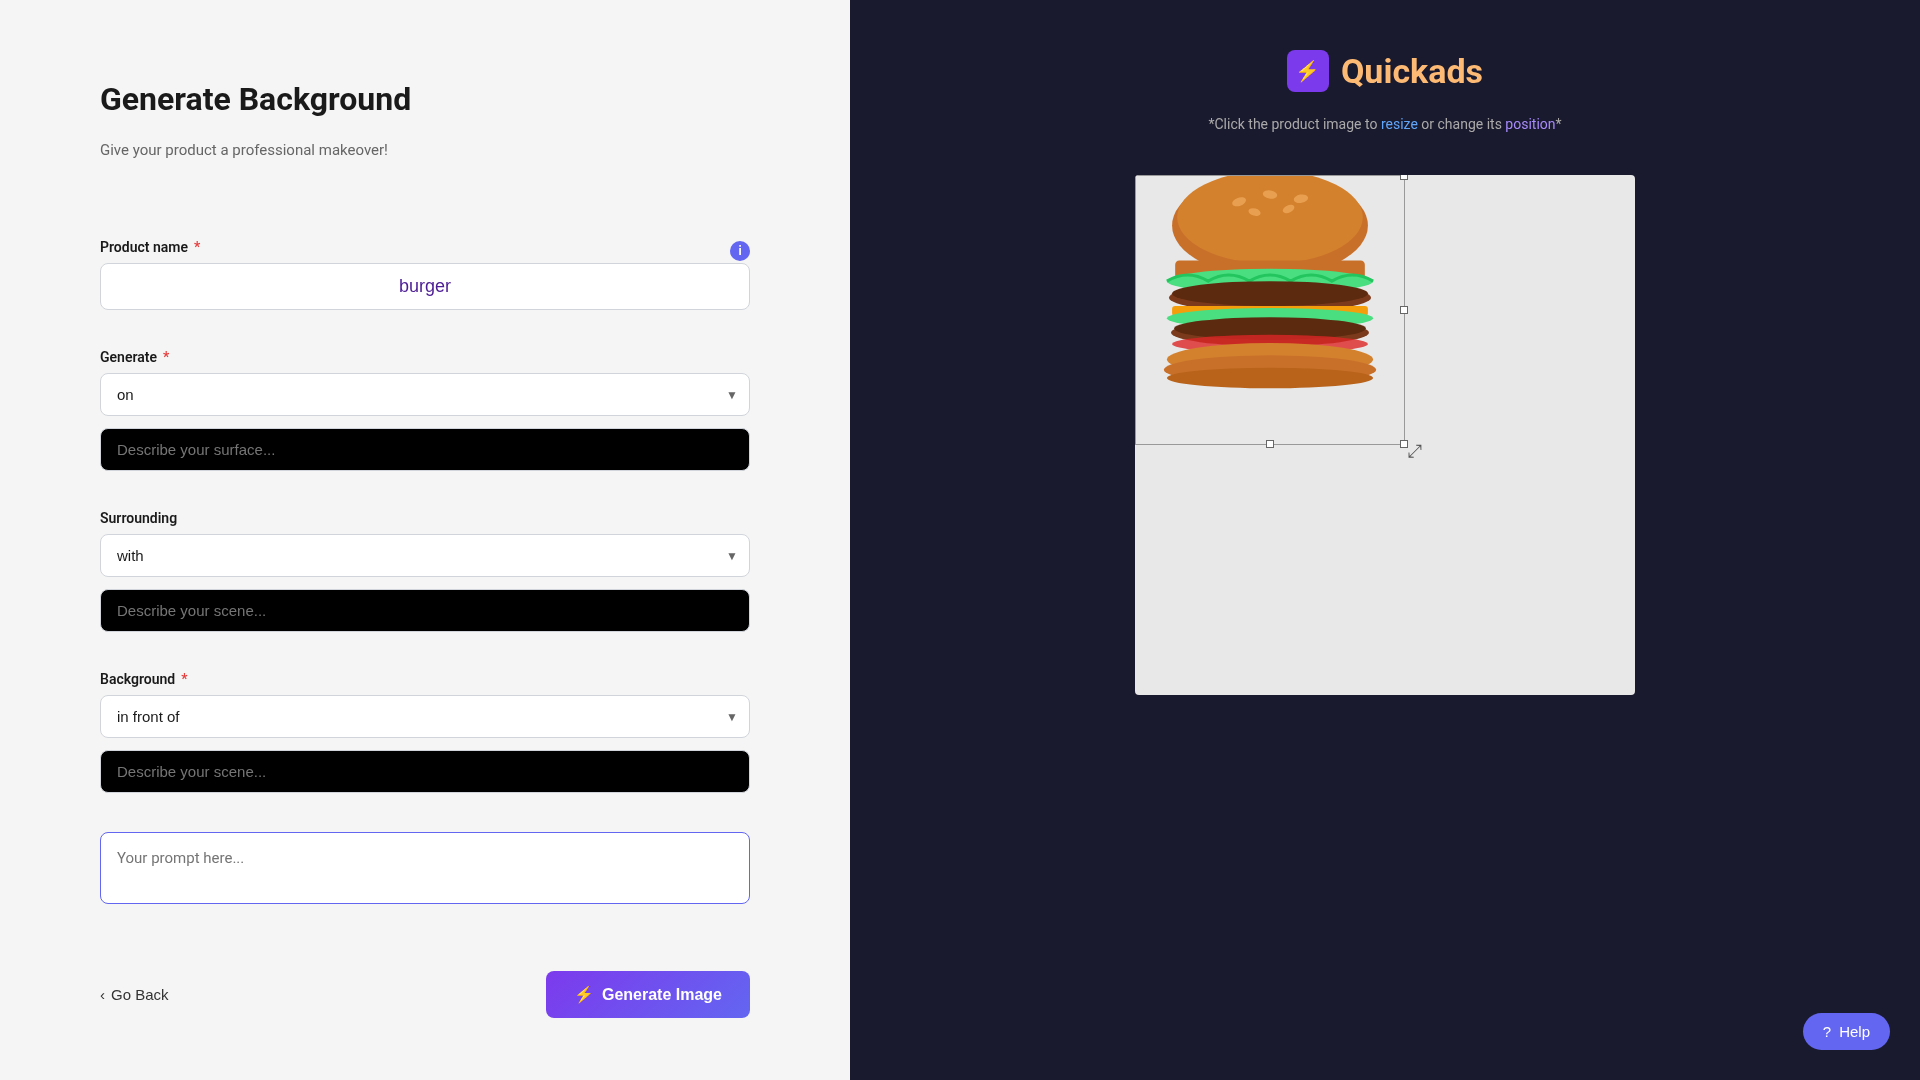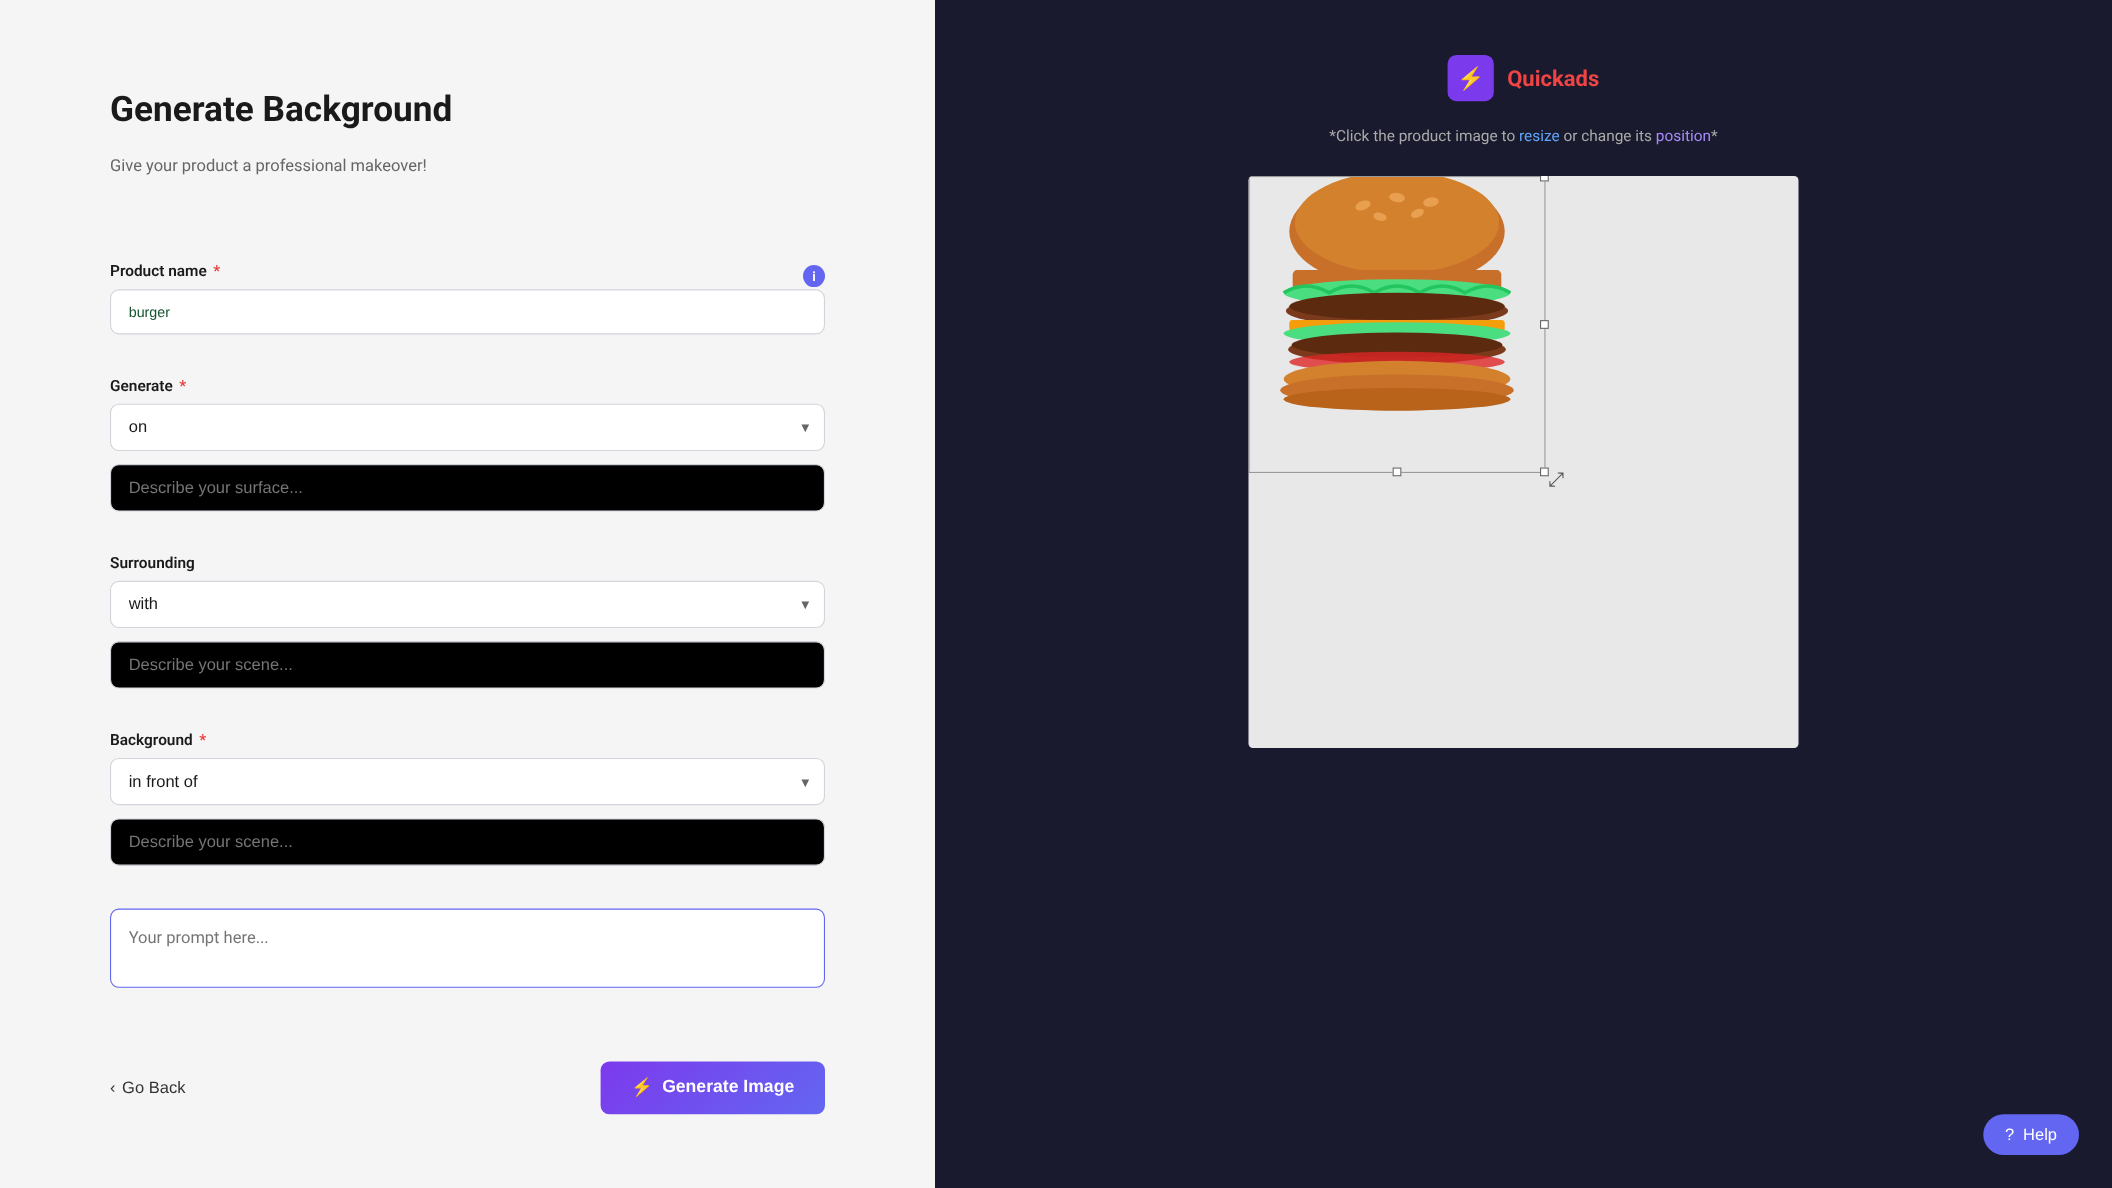--- a/index.html
+++ b/index.html
@@ -74,24 +74,25 @@
       align-items: center;
       width: 100%;
       margin-top: 25px;
     }
 
     .text-input {
       width: 100%;
       padding: 12px 16px;
       border: 1.5px solid #d1d5db;
       border-radius: 8px;
-      font-size: 13px;
-      color: #14532d;
+      font-size: 18px;
+      color: #4c1d95;
       background: white;
       outline: none;
+      text-align: center;
     }
 
     .two-col {
       display: flex;
       gap: 12px;
       flex-direction: column;
     }
 
     .select-wrapper {
       position: relative;
@@ -218,29 +219,29 @@
       border-radius: 8px;
       display: flex;
       align-items: center;
       justify-content: center;
       color: white;
       font-size: 20px;
       font-weight: bold;
     }
 
     .brand-name {
-      font-size: 20px;
+      font-size: 34px;
       font-weight: 700;
-      color: #ef4444;
+      color: #fdba74;
     }
 
     .instructions-text {
       font-size: 14px;
       color: #aaa;
-      margin-bottom: 28px;
+      margin-bottom: 43px;
       text-align: center;
     }
 
     .instructions-text .link-blue {
       color: #60a5fa;
       text-decoration: none;
     }
 
     .instructions-text .link-purple {
       color: #a78bfa;

